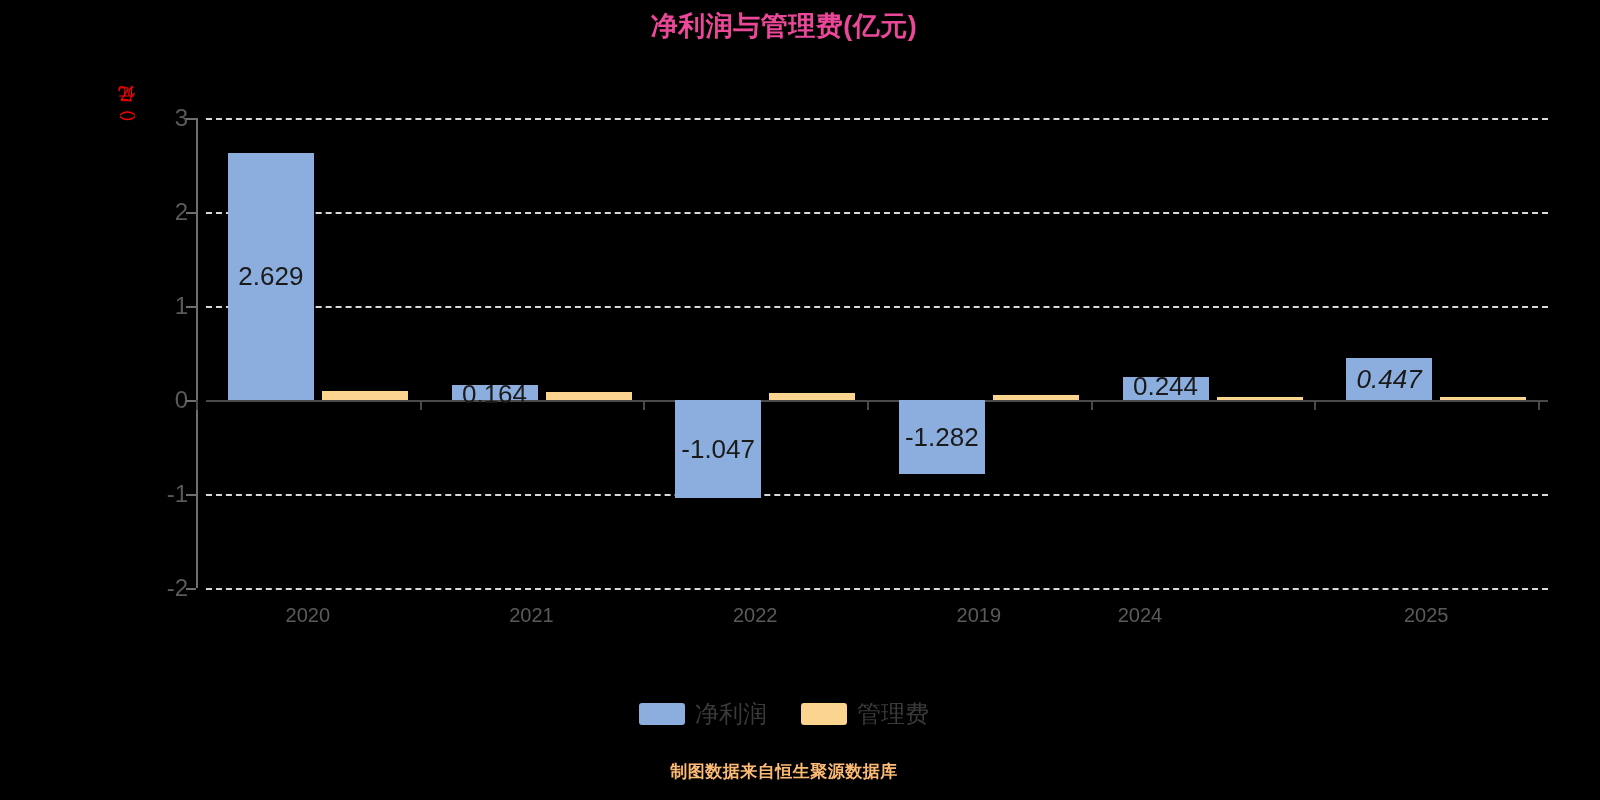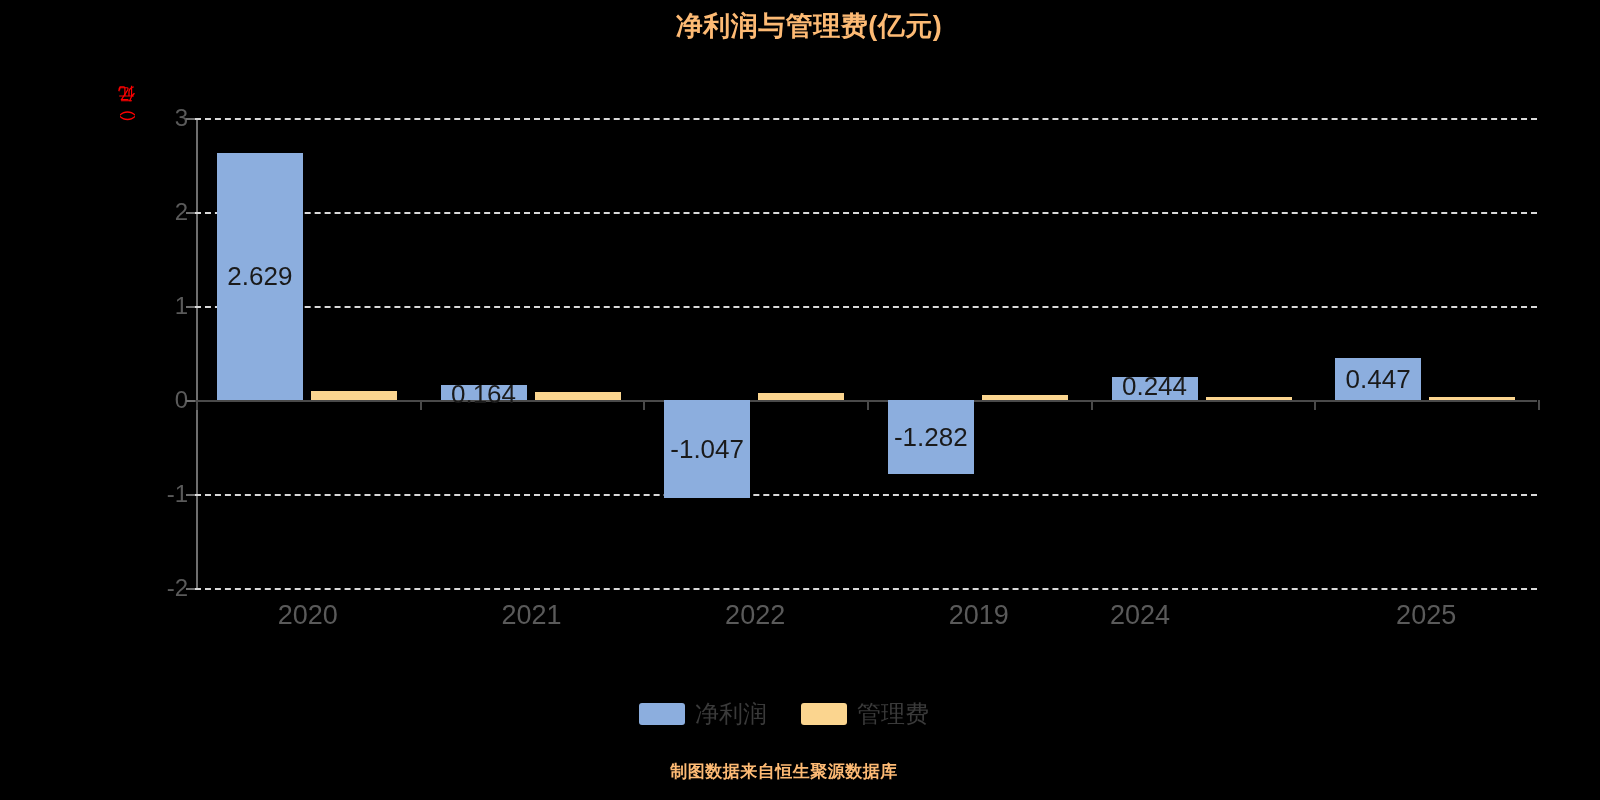--- a/index.html
+++ b/index.html
@@ -10,32 +10,31 @@
     overflow: hidden;
     font-family: "Liberation Sans", "DejaVu Sans", sans-serif;
   }
   #root { position: relative; width: 1600px; height: 800px; background: #000; }
 
   
   .chart-title {
     position: absolute;
     top: 8px; left: 0; width: 1568px;
     text-align: center;
-    color: #fdba74;
+    color: #ec4899;
     font-size: 27px;
     font-weight: bold;
     letter-spacing: 0.5px;
     white-space: nowrap;
-    margin-left: 25px;
   }
 
   
   .plot {
     position: absolute;
-    left: 195px; top: 118px;
+    left: 206px; top: 118px;
     width: 1342px; height: 470px;
   }
   .gridline {
     position: absolute; left: 0; width: 100%; height: 0;
     border-top: 2px dashed #d9d9d9;
   }
   .zeroline {
     position: absolute; left: 0; width: 100%; height: 0;
     border-top: 2px solid #4a4a4a;
   }
@@ -98,21 +97,21 @@
     border-left: 2px solid #4a4a4a;
     top: 400px;
   }
   .xtick {
     position: absolute;
     top: 602px;
     width: 160px;
     margin-left: -80px;
     text-align: center;
     color: #5a5a5a;
-    font-size: 27px;
+    font-size: 20px;
     line-height: 26px;
   }
 
   
   .legend {
     position: absolute;
     top: 703px; left: 0; width: 1568px;
     display: flex; justify-content: center; align-items: center;
     gap: 34px;
   }
@@ -175,21 +174,21 @@
       <div class="bar net" style="left: 469.167px; top: 282px; width: 86px; height: 98.418px; background: rgb(140, 174, 222);"></div>
       <div class="bar-label" style="width: 146px; left: 439.167px; top: 318.209px;">-1.047</div>
       <div class="bar admin" style="left: 563.167px; top: 275.232px; width: 86px; height: 6.768px; background: rgb(251, 213, 143);"></div>
       <div class="bar net" style="left: 692.833px; top: 282px; width: 86px; height: 74.166px; background: rgb(140, 174, 222);"></div>
       <div class="bar-label" style="width: 146px; left: 662.833px; top: 306.083px;">-1.282</div>
       <div class="bar admin" style="left: 786.833px; top: 277.488px; width: 86px; height: 4.512px; background: rgb(251, 213, 143);"></div>
       <div class="bar net" style="left: 916.5px; top: 259.064px; width: 86px; height: 22.936px; background: rgb(140, 174, 222);"></div>
       <div class="bar-label" style="width: 146px; left: 886.5px; top: 255.064px;">0.244</div>
       <div class="bar admin" style="left: 1010.5px; top: 278.992px; width: 86px; height: 3.008px; background: rgb(251, 213, 143);"></div>
       <div class="bar net" style="left: 1140.17px; top: 239.982px; width: 86px; height: 42.018px; background: rgb(140, 174, 222);"></div>
-      <div class="bar-label" style="width: 146px; left: 1110.17px; top: 247.991px;">0.447</div>
+      <div class="bar-label" style="width: 146px; left: 1110.17px; top: 247.991px; font-style: italic;">0.447</div>
       <div class="bar admin" style="left: 1234.17px; top: 279.368px; width: 86px; height: 2.632px; background: rgb(251, 213, 143);"></div>
     </div>
   <div id="xtick-layer">
       <div class="xtick" style="left: 307.833px;">2020</div>
       <div class="xtick-mark" style="left: 196px; top: 400px;"></div>
       <div class="xtick" style="left: 531.5px;">2021</div>
       <div class="xtick-mark" style="left: 419.667px; top: 400px;"></div>
       <div class="xtick" style="left: 755.167px;">2022</div>
       <div class="xtick-mark" style="left: 643.333px; top: 400px;"></div>
       <div class="xtick" style="left: 978.833px;">2019</div>

